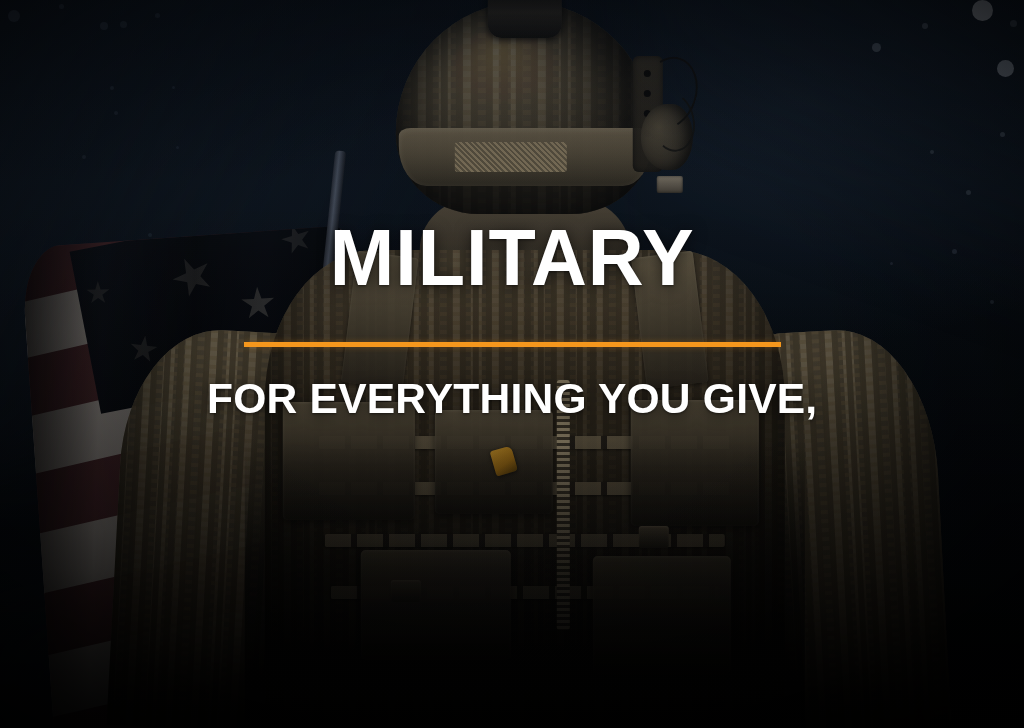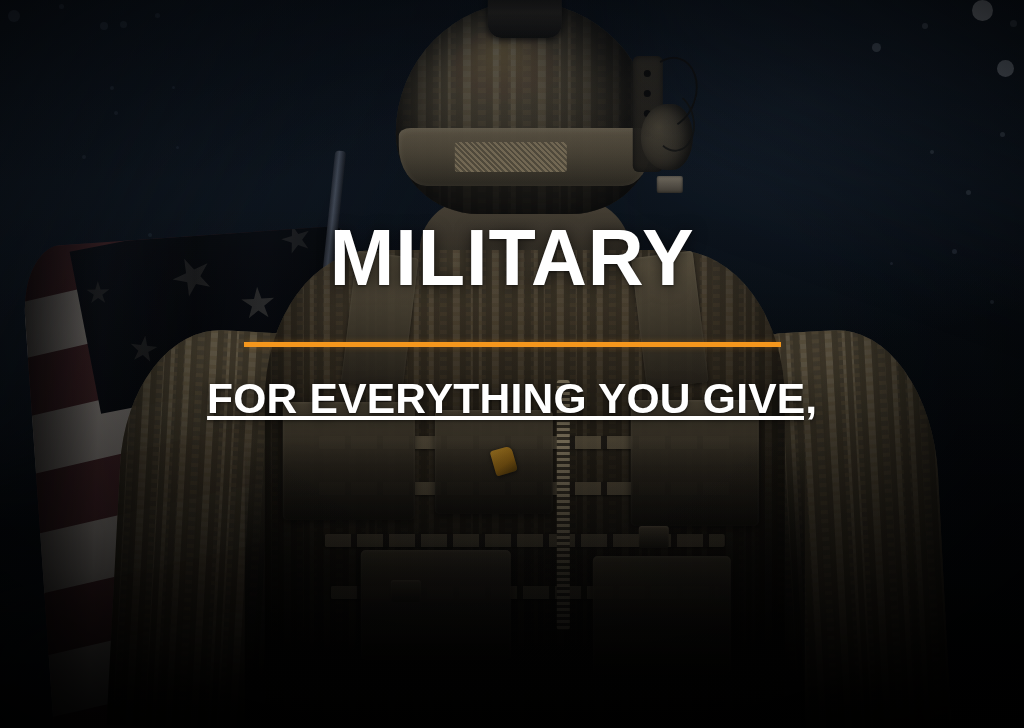--- a/index.html
+++ b/index.html
@@ -400,21 +400,20 @@
   .subhead {
     color: #ffffff;
     font-weight: 700;
     text-align: center;
     text-transform: uppercase;
     line-height: 1.12;
     letter-spacing: 0.2px;
     text-shadow: 0 2px 14px rgba(0,0,0,.56), 0 1px 3px rgba(0,0,0,.5);
     margin-top: 27px;
     white-space: nowrap;
-    text-decoration: underline;
   }
   .subhead .sh-1 { display: block; font-size: 43px; transform: scaleX(.99); }
   .subhead .sh-2 { display: block; font-size: 43px; margin-top: 7px; transform: scaleX(1.0); }
 </style>
 </head>
 <body>
 
 <div class="banner">
 
   <div class="photo">

